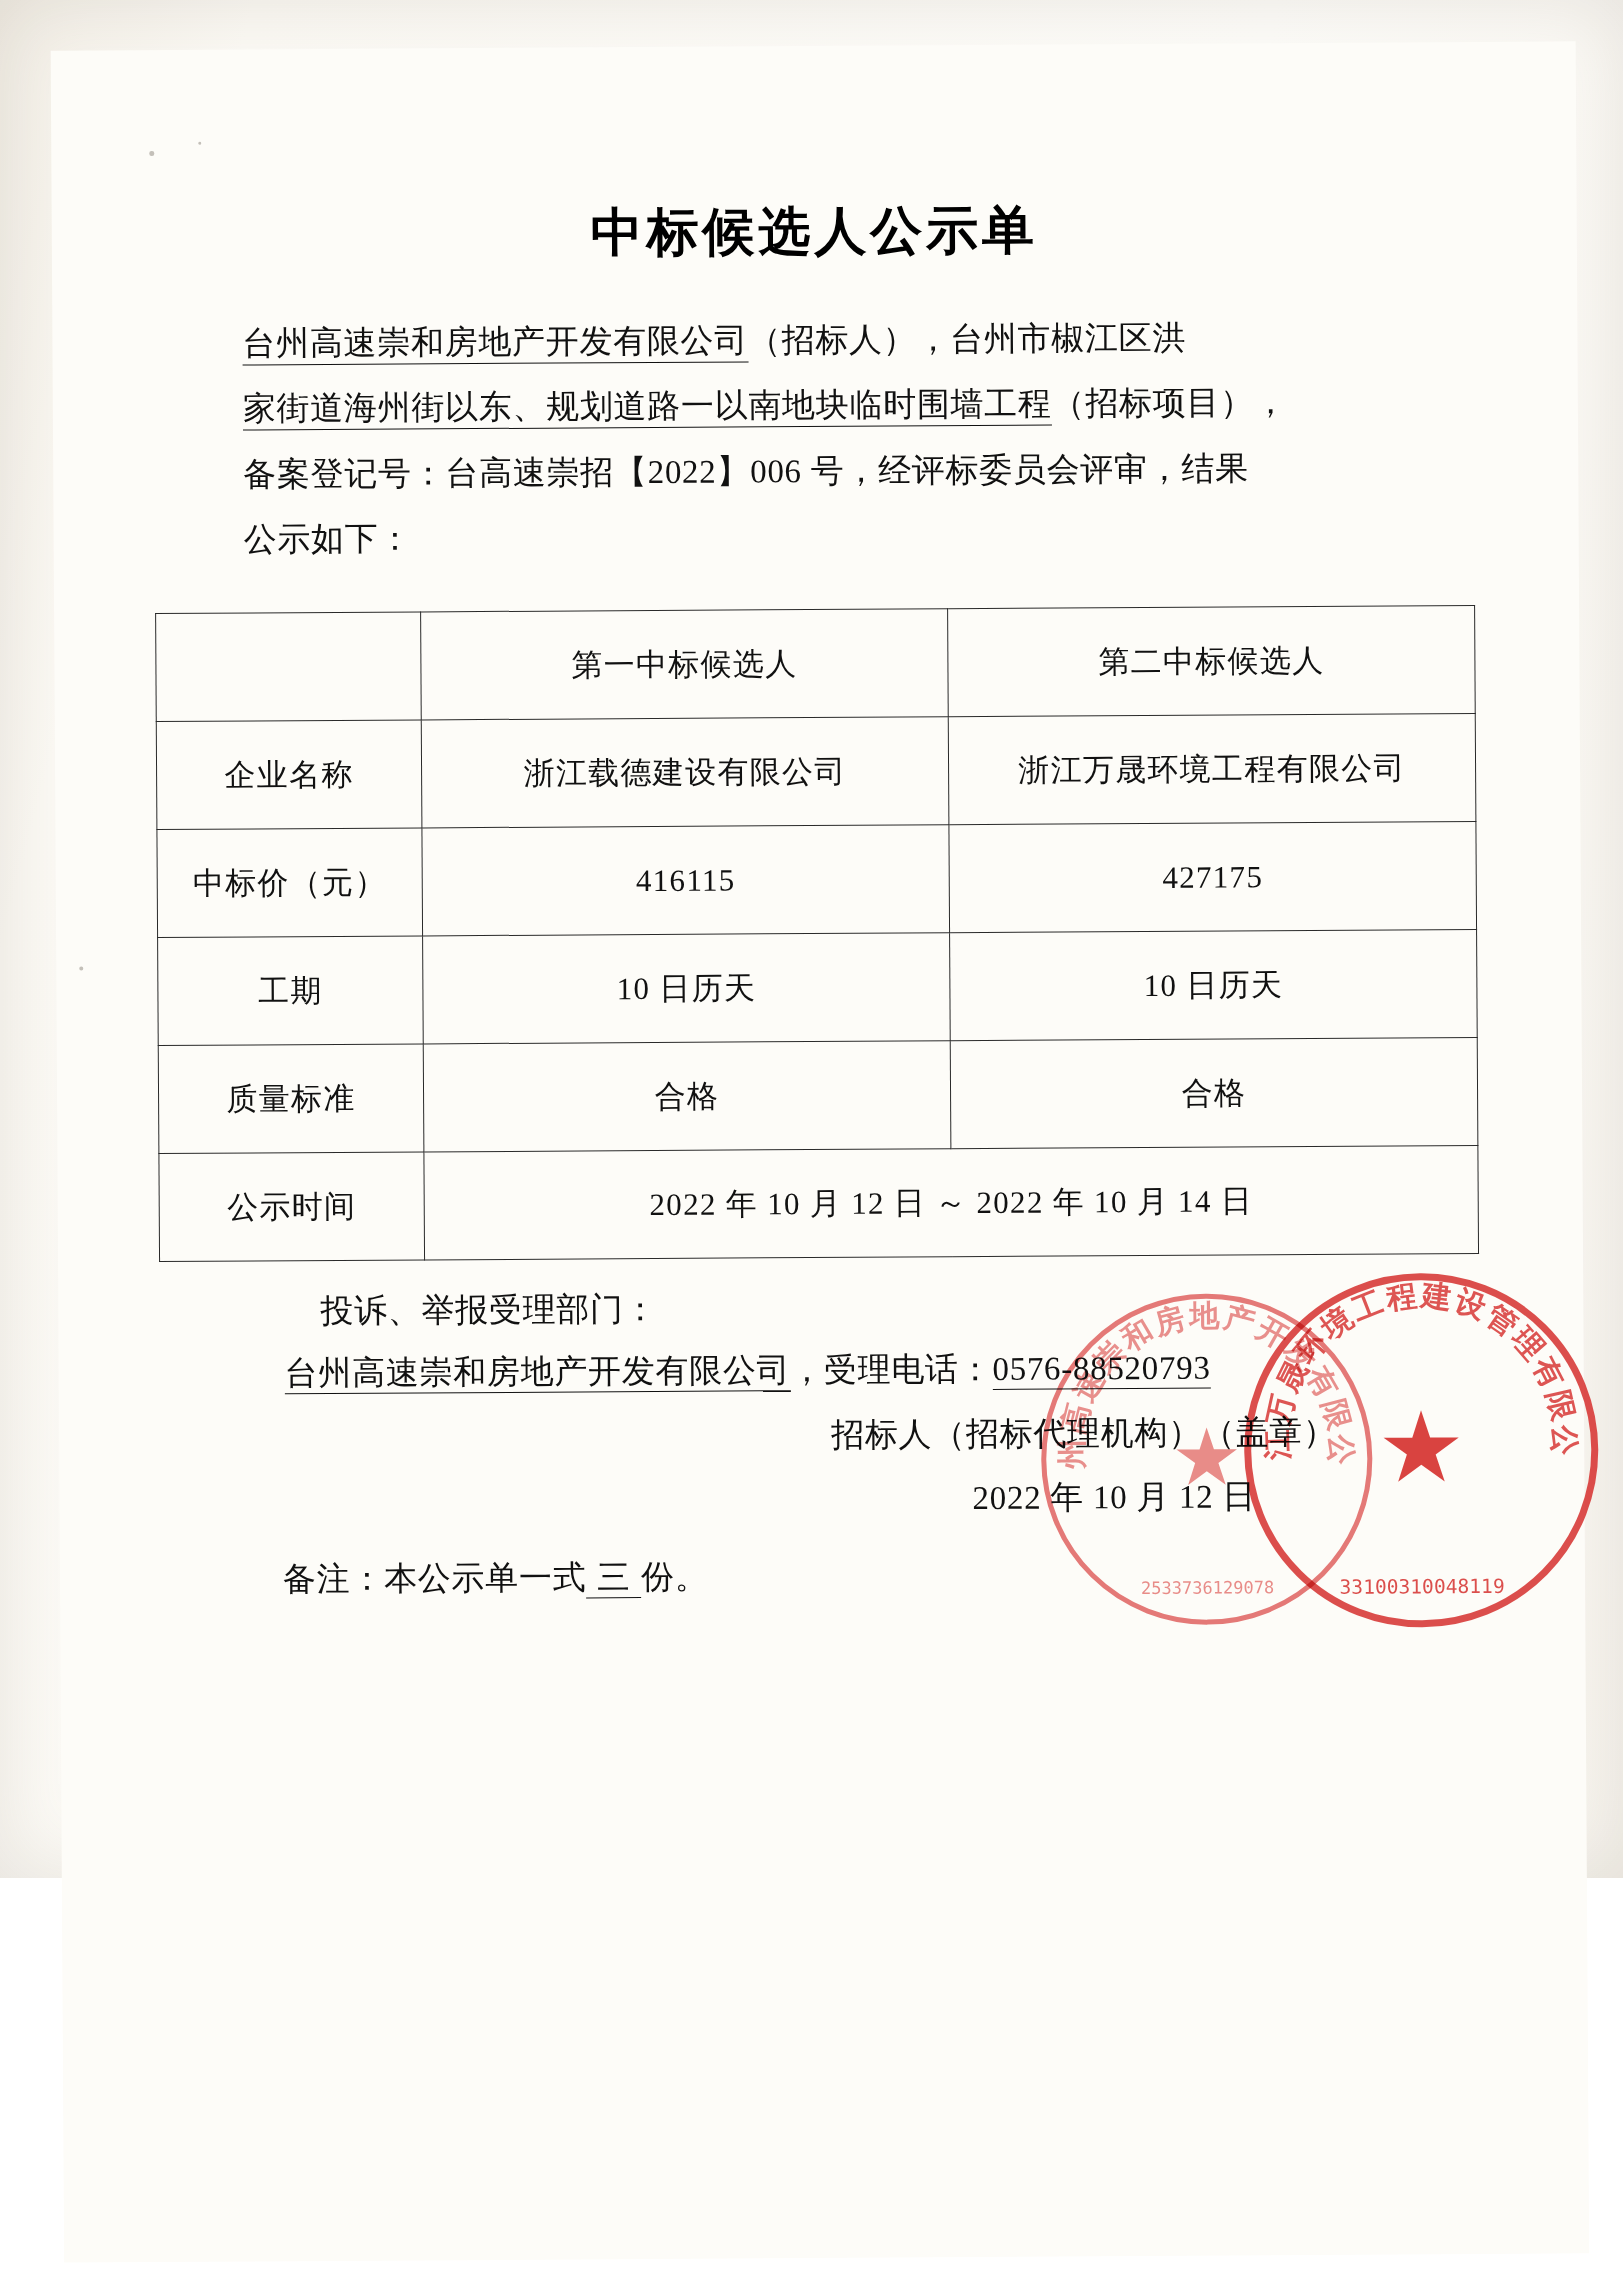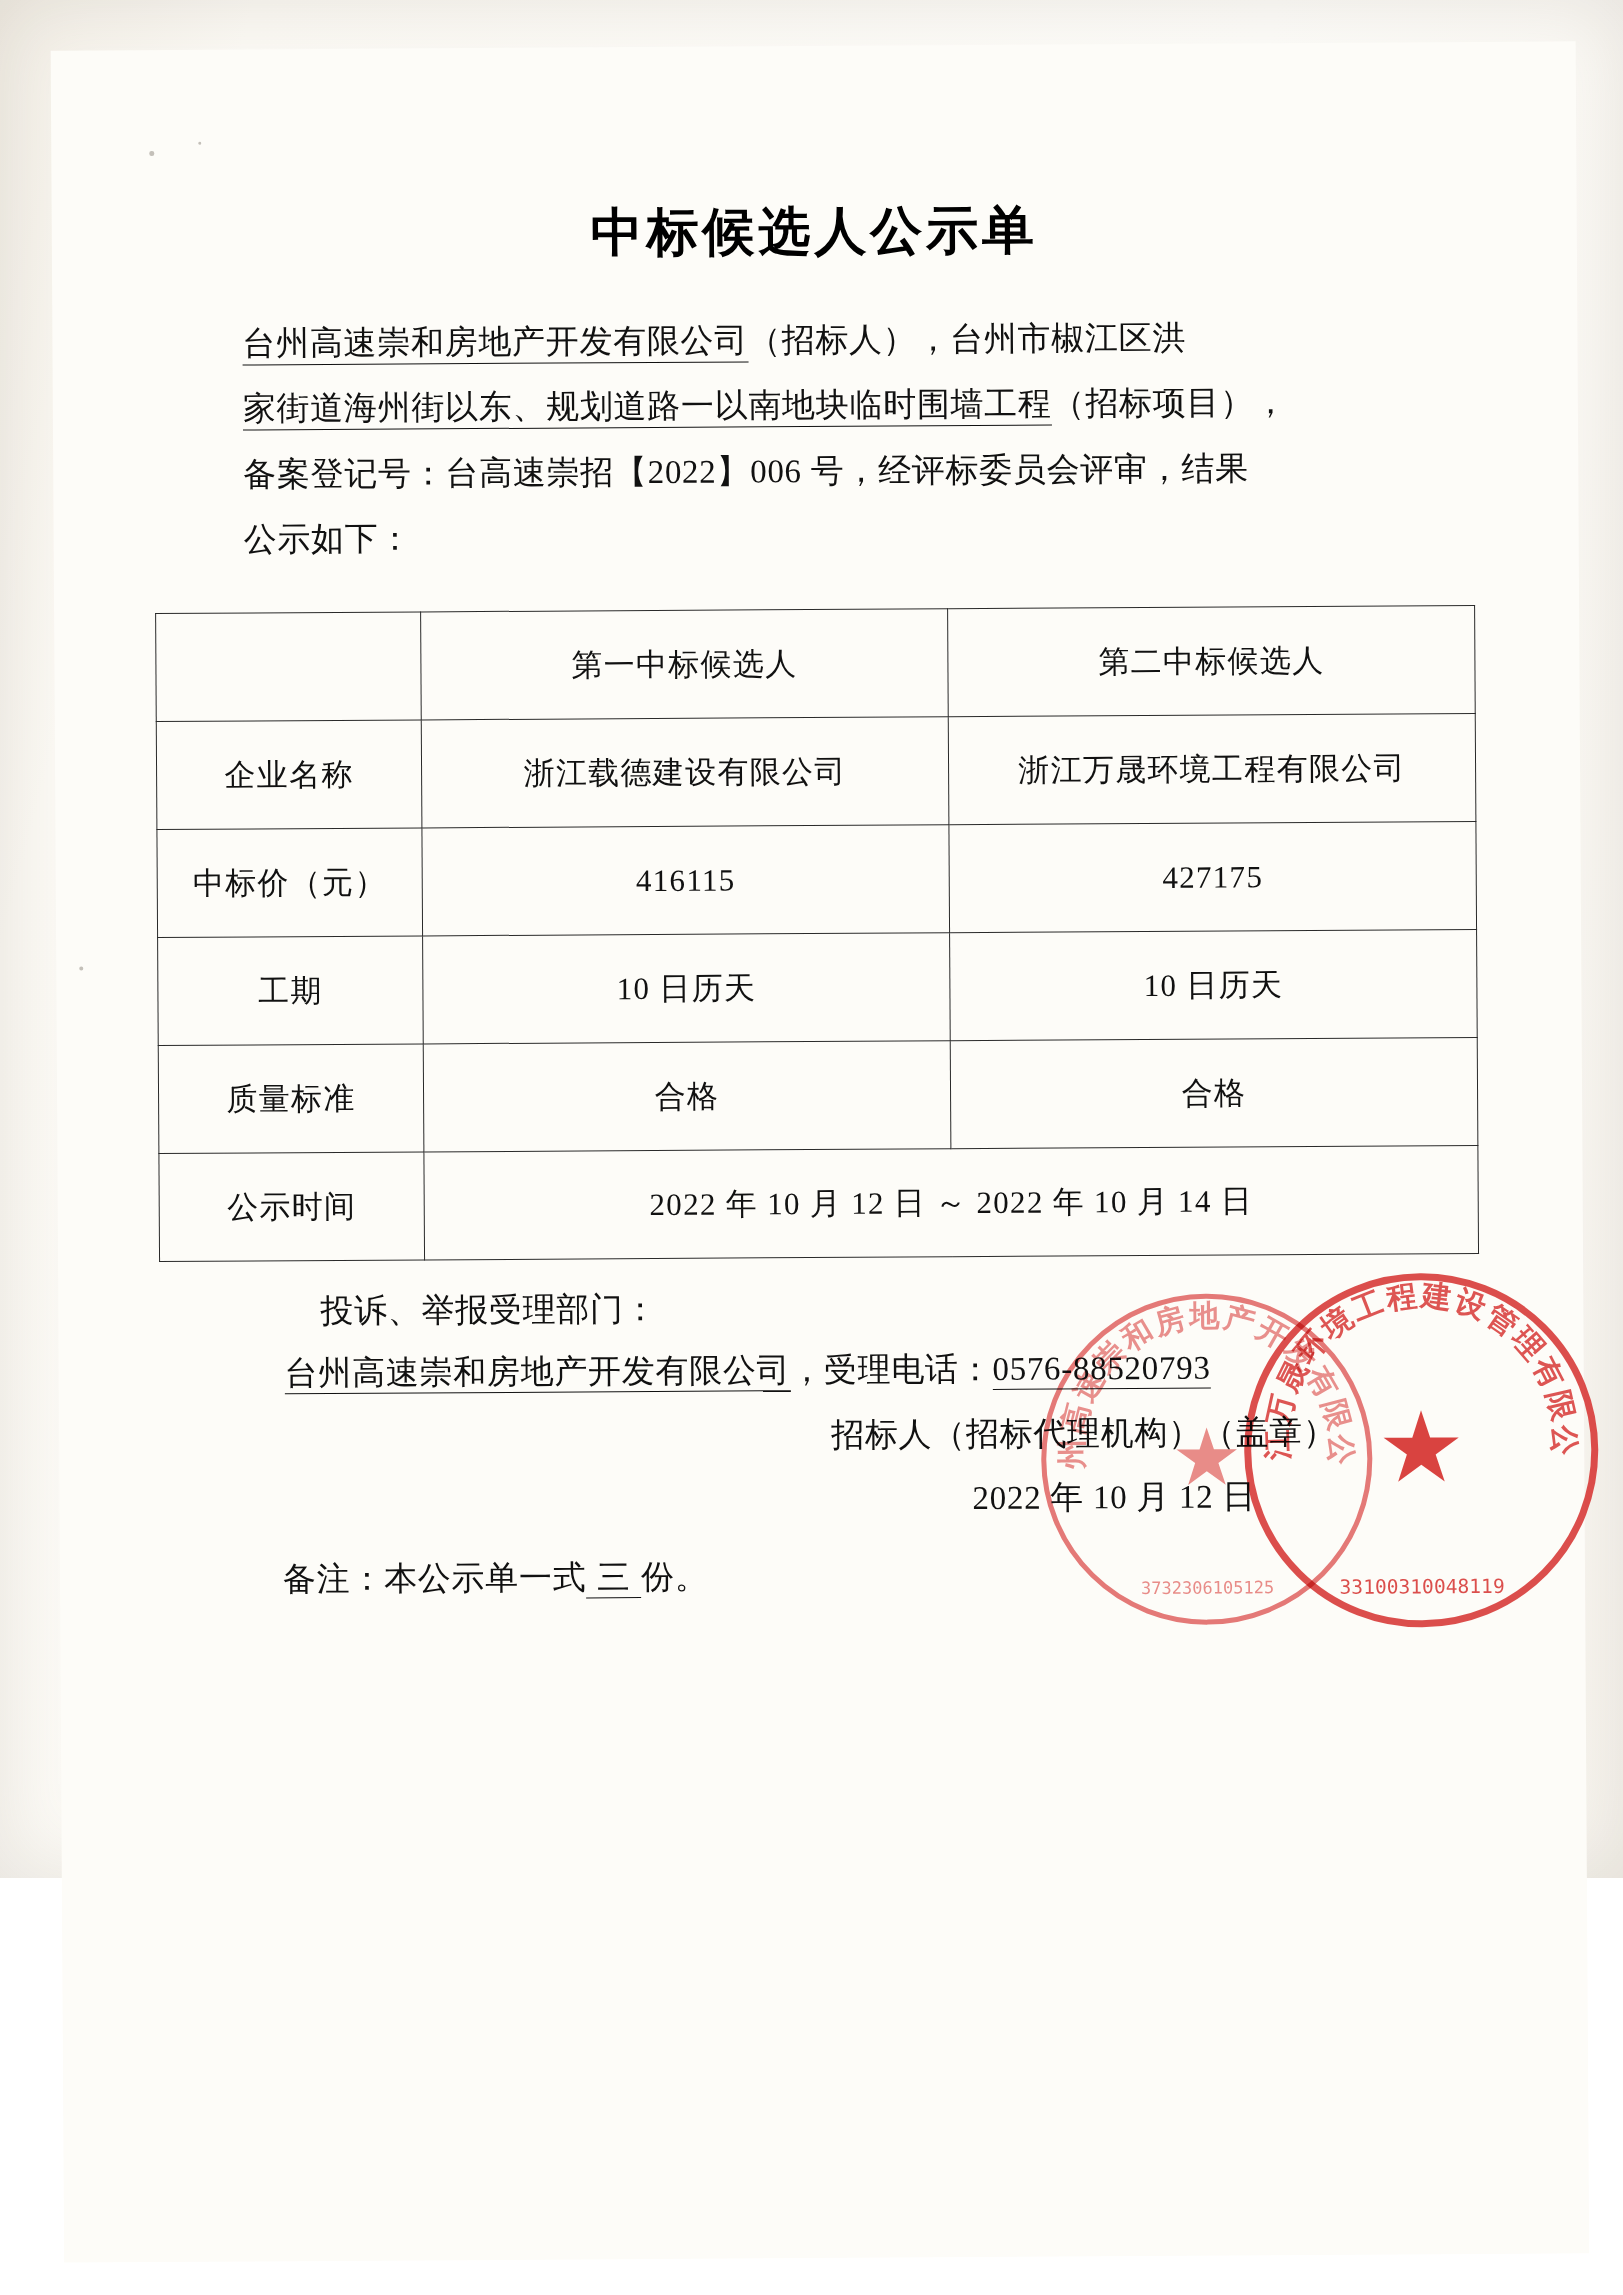--- a/index.html
+++ b/index.html
@@ -253,21 +253,21 @@
         <svg viewBox="0 0 490 490">
           <defs>
             <path id="arcL" d="M 60,275 A 190,190 0 1 1 430,275" fill="none"></path>
           </defs>
           <text fill="rgba(214,38,36,0.6)">
             <textPath href="#arcL" startOffset="50%" text-anchor="middle">台州高速崇和房地产开发有限公司</textPath>
           </text>
         </svg>
       </div>
       <div class="star">★</div>
-      <div class="num">3732306105125</div>
+      <div class="num">2533736129078</div>
     </div>
 
     <div class="stamp" id="stamp-right">
       <div class="arc-text">
         <svg viewBox="0 0 520 520">
           <defs>
             <path id="arcR" d="M 62,292 A 204,204 0 1 1 458,292" fill="none"></path>
           </defs>
           <text fill="rgba(212,30,28,0.82)">
             <textPath href="#arcR" startOffset="50%" text-anchor="middle">浙江万晟环境工程建设管理有限公司</textPath>

